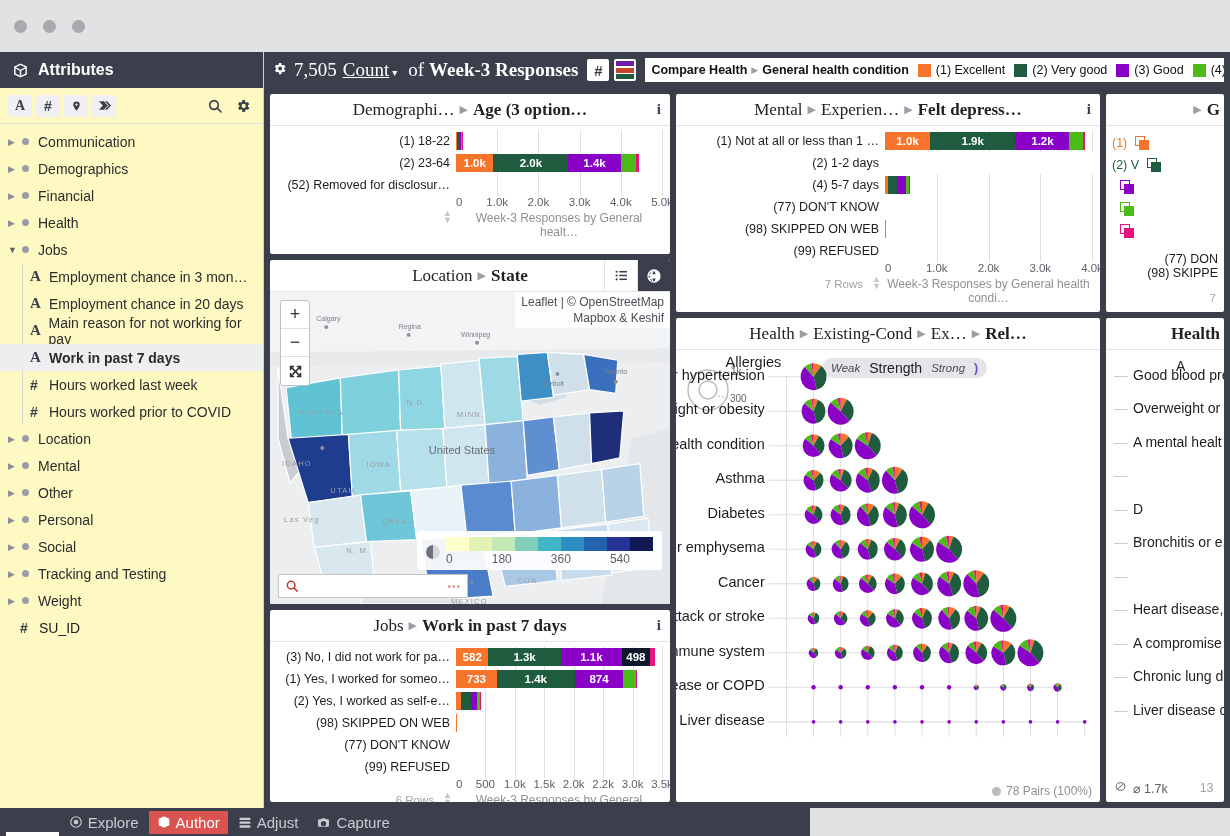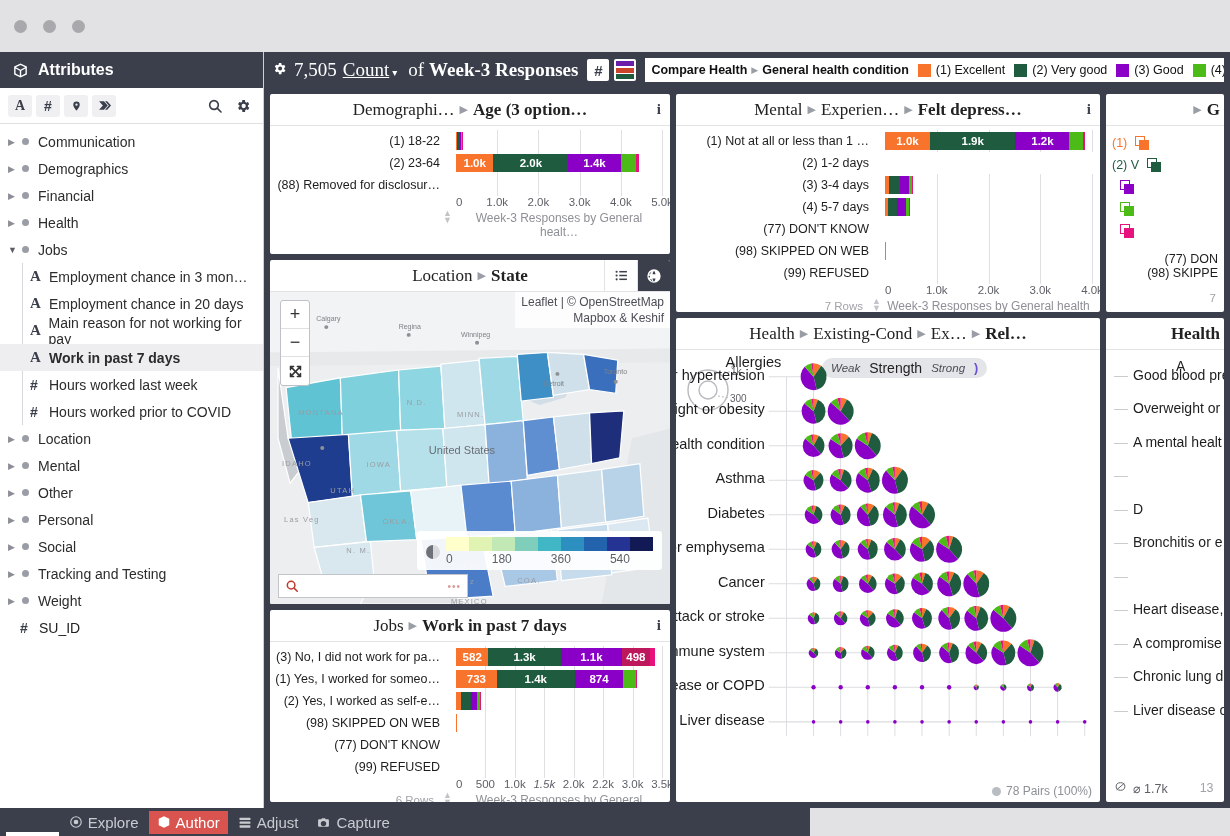--- a/index.html
+++ b/index.html
@@ -9,21 +9,21 @@
   .window { width:1230px; height:836px; position:relative; background:#e2e2e4; }
 
   
   .titlebar { height:52px; background:#e2e2e4; display:flex; align-items:center; padding-left:14px; }
   .dot { width:13px; height:13px; border-radius:50%; background:#a9a9ad; margin-right:16px; }
 
   
   .frame { position:absolute; left:0; top:52px; right:0; bottom:28px; display:flex; background:#3a3f4b; }
 
   
-  .sidebar { width:264px; background:#ffffff; display:flex; flex-direction:column; border-right:1px solid #cfd0d4; }
+  .sidebar { width:264px; background:#fef9c3; display:flex; flex-direction:column; border-right:1px solid #cfd0d4; }
   .sidebar-head { height:36px; background:#3a3f4b; color:#fff; display:flex; align-items:center; padding:0 12px; font-size:16px; font-weight:bold; }
   .sidebar-head .cube { margin-right:9px; display:flex; }
   .sidebar-tools { height:36px; border-bottom:1px solid #e0e0e3; display:flex; align-items:center; padding:0 8px; gap:4px; }
   .tool-btn { width:24px; height:22px; background:#f0f0f2; border-radius:3px; display:flex; align-items:center; justify-content:center; font-size:14px; color:#3a3f4b; font-weight:bold; }
   .tool-btn.plain { background:transparent; }
   .spacer { flex:1; }
   .attr-list { flex:1; overflow:hidden; padding-top:4px; }
   .attr-group { display:flex; align-items:center; height:27px; padding-left:8px; cursor:pointer; font-size:14px; color:#2c2c2c; }
   .caret { width:12px; font-size:9px; color:#8b8e96; }
   .caret.open { color:#5a5d66; }
@@ -62,21 +62,21 @@
   .panel { background:#fff; border-radius:2px; display:flex; flex-direction:column; overflow:hidden; }
   .panel-head { height:32px; border-bottom:1px solid #e3e3e6; display:flex; align-items:center; justify-content:center; position:relative; font-family:"Liberation Serif", serif; font-size:17px; white-space:nowrap; padding:0 8px; }
   .panel-head .tri { color:#9a9da6; margin:0 5px; font-size:11px; }
   .panel-head .bold { font-weight:bold; }
   .panel-head .info { position:absolute; right:9px; font-family:"Liberation Serif", serif; font-weight:bold; color:#3a3f4b; font-size:15px; }
   .panel-body { flex:1; position:relative; overflow:hidden; }
 
   
   .bars { padding:4px 8px 0 4px; font-size:12.5px; }
   .brow { display:flex; align-items:center; height:22px; }
-  .blabel { text-align:right; white-space:nowrap; overflow:hidden; text-overflow:ellipsis; padding-right:16px; color:#1d1d1d; }
+  .blabel { text-align:right; white-space:nowrap; overflow:hidden; text-overflow:ellipsis; padding-right:6px; color:#1d1d1d; }
   .btrack { flex:1; height:22px; position:relative; }
   .bar { position:absolute; left:0; top:2px; height:18px; display:flex; }
   .seg { height:18px; display:flex; align-items:center; justify-content:center; color:#fff; font-size:11.5px; font-weight:bold; overflow:hidden; }
   .gridline { position:absolute; top:0; bottom:0; width:1px; background:#e0e0e3; }
   .axis { display:flex; font-size:11.5px; color:#5c5f66; position:relative; height:15px; }
   .axis span { position:absolute; transform:translateX(-50%); }
   .axfoot { font-size:12px; color:#8d9096; text-align:center; }
   .rows-note { font-size:11.5px; color:#a0a3a9; }
 
   
@@ -352,21 +352,21 @@
                       <div class="bar" style="width: 89.0909%;">
                         <div class="seg" style="background: rgb(248, 116, 44); width: 20.4082%;">1.0k</div>
                         <div class="seg" style="background: rgb(31, 92, 63); width: 40.8163%;">2.0k</div>
                         <div class="seg" style="background: rgb(139, 0, 199); width: 28.5714%;">1.4k</div>
                         <div class="seg" style="background: rgb(76, 187, 23); width: 8.57143%;"></div>
                         <div class="seg" style="background: rgb(232, 18, 126); width: 1.63265%;"></div>
                       </div>
                     </div>
                   </div>
                   <div class="brow">
-                    <div class="blabel" style="width: 182px;">(88) Removed for disclosur…</div>
+                    <div class="blabel" style="width: 182px;">(52) Removed for disclosur…</div>
                     <div class="btrack">
                       <span class="gridline" style="left: 20%;"></span>
                       <span class="gridline" style="left: 40%;"></span>
                       <span class="gridline" style="left: 60%;"></span>
                       <span class="gridline" style="left: 80%;"></span>
                       <span class="gridline" style="left: 100%;"></span>
                     </div>
                   </div>
                   <div style="display: flex;">
                     <div style="width: 182px; position: relative;">
@@ -559,21 +559,21 @@
                       <span class="gridline" style="left: 28.5714%;"></span>
                       <span class="gridline" style="left: 42.8571%;"></span>
                       <span class="gridline" style="left: 57.1429%;"></span>
                       <span class="gridline" style="left: 71.4286%;"></span>
                       <span class="gridline" style="left: 85.7143%;"></span>
                       <span class="gridline" style="left: 100%;"></span>
                       <div class="bar" style="width: 96.6216%;">
                         <div class="seg" style="background: rgb(248, 116, 44); width: 16.2797%;">582</div>
                         <div class="seg" style="background: rgb(31, 92, 63); width: 36.3636%;">1.3k</div>
                         <div class="seg" style="background: rgb(139, 0, 199); width: 30.7692%;">1.1k</div>
-                        <div class="seg" style="background: #be185d; width: 13.9301%;">498</div>
+                        <div class="seg" style="background: #0f172a; width: 13.9301%;">498</div>
                         <div class="seg" style="background: rgb(232, 18, 126); width: 2.65734%;"></div>
                       </div>
                     </div>
                   </div>
                   <div class="brow">
                     <div class="blabel" style="width: 182px;">(1) Yes, I worked for someo…</div>
                     <div class="btrack">
                       <span class="gridline" style="left: 14.2857%;"></span>
                       <span class="gridline" style="left: 28.5714%;"></span>
                       <span class="gridline" style="left: 42.8571%;"></span>
@@ -651,21 +651,21 @@
                   <div style="display: flex;">
                     <div style="width: 182px; position: relative;">
                       <div class="rows-note" style="position: absolute; right: 22px; top: 16px; white-space: nowrap;">6 Rows</div>
                       <div style="position: absolute; right: 4px; top: 14px; color: rgb(194, 196, 201); font-size: 9px; line-height: 7px; text-align: center;">▲<br>▼</div>
                     </div>
                     <div style="flex: 1 1 0%;">
                       <div class="axis">
                         <span style="left: 0%; transform: none;">0</span>
                         <span style="left: 14.2857%;">500</span>
                         <span style="left: 28.5714%;">1.0k</span>
-                        <span style="left: 42.8571%; font-style: italic;">1.5k</span>
+                        <span style="left: 42.8571%;">1.5k</span>
                         <span style="left: 57.1429%;">2.0k</span>
                         <span style="left: 71.4286%;">2.2k</span>
                         <span style="left: 85.7143%;">3.0k</span>
                         <span style="left: 100%;">3.5k</span>
                       </div>
                       <div class="axfoot">Week-3 Responses by General healt…</div>
                     </div>
                   </div>
                 </div>
             </div>
@@ -698,36 +698,20 @@
                           <div class="seg" style="background: rgb(248, 116, 44); width: 22.4972%;">1.0k</div>
                           <div class="seg" style="background: rgb(31, 92, 63); width: 42.7447%;">1.9k</div>
                           <div class="seg" style="background: rgb(139, 0, 199); width: 26.9966%;">1.2k</div>
                           <div class="seg" style="background: rgb(76, 187, 23); width: 6.74916%;"></div>
                           <div class="seg" style="background: rgb(232, 18, 126); width: 1.01237%;"></div>
                         </div>
                       </div>
                     </div>
                     <div class="brow">
                       <div class="blabel" style="width: 205px;">(2) 1-2 days</div>
-                    </div>
-                    <div class="brow">
-                      <div class="blabel" style="width: 205px;">(3) 3-4 days</div>
-                      <div class="btrack">
-                        <span class="gridline" style="left: 25%;"></span>
-                        <span class="gridline" style="left: 50%;"></span>
-                        <span class="gridline" style="left: 75%;"></span>
-                        <span class="gridline" style="left: 100%;"></span>
-                        <div class="bar" style="width: 13.6304%;">
-                          <div class="seg" style="background: rgb(248, 116, 44); width: 15.1515%;"></div>
-                          <div class="seg" style="background: rgb(31, 92, 63); width: 38.2775%;"></div>
-                          <div class="seg" style="background: rgb(139, 0, 199); width: 31.8979%;"></div>
-                          <div class="seg" style="background: rgb(76, 187, 23); width: 11.1643%;"></div>
-                          <div class="seg" style="background: rgb(232, 18, 126); width: 3.50877%;"></div>
-                        </div>
-                      </div>
                     </div>
                     <div class="brow">
                       <div class="blabel" style="width: 205px;">(4) 5-7 days</div>
                       <div class="btrack">
                         <span class="gridline" style="left: 25%;"></span>
                         <span class="gridline" style="left: 50%;"></span>
                         <span class="gridline" style="left: 75%;"></span>
                         <span class="gridline" style="left: 100%;"></span>
                         <div class="bar" style="width: 12.2826%;">
                           <div class="seg" style="background: rgb(248, 116, 44); width: 10.6195%;"></div>

